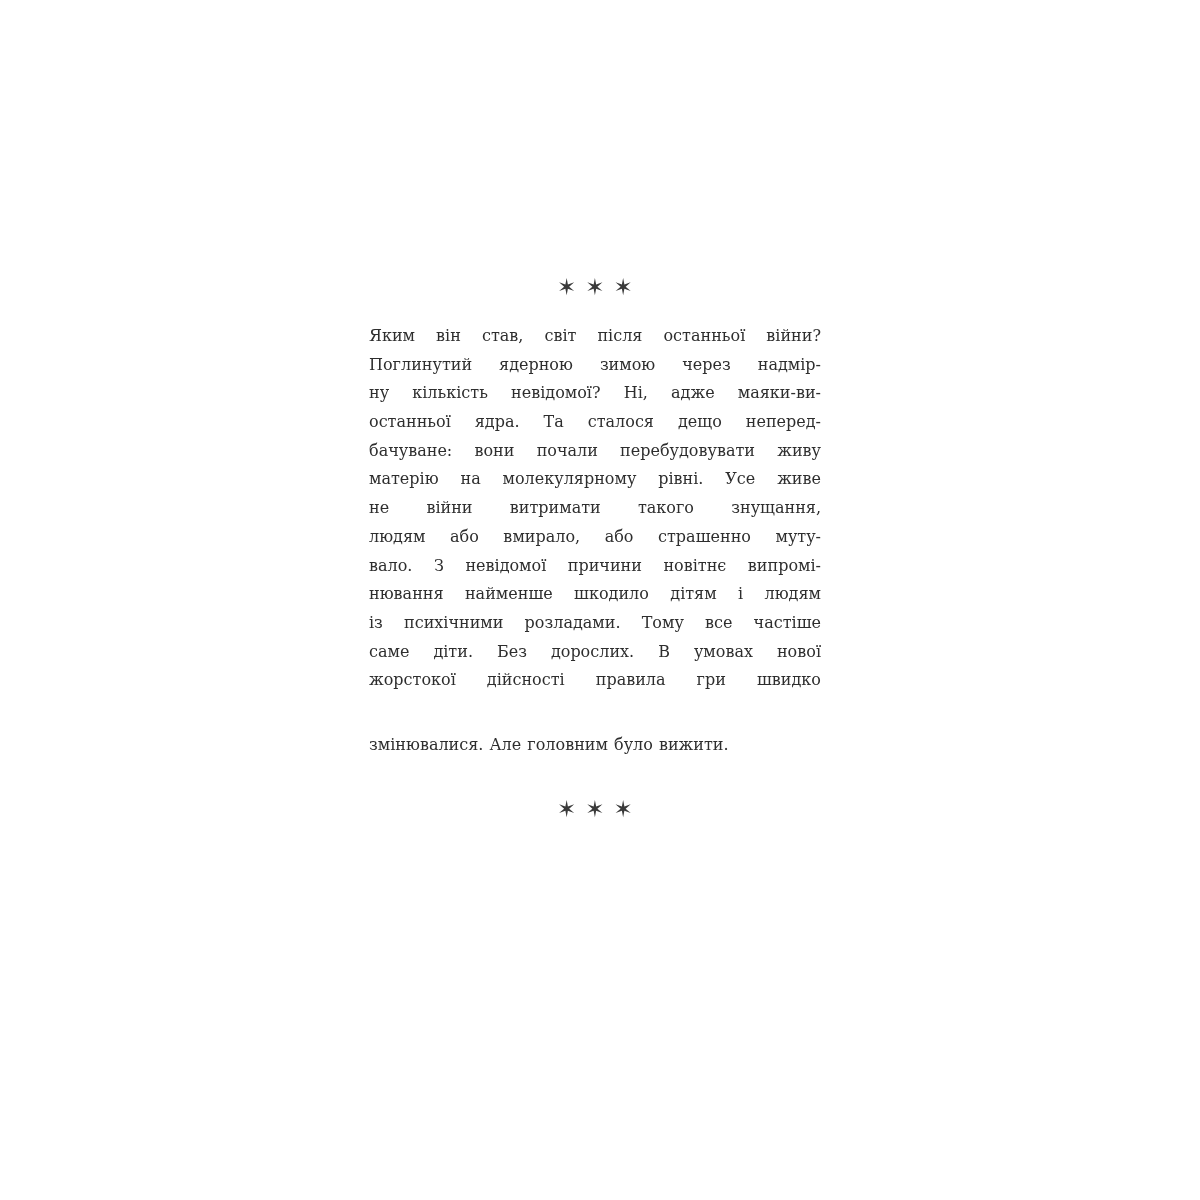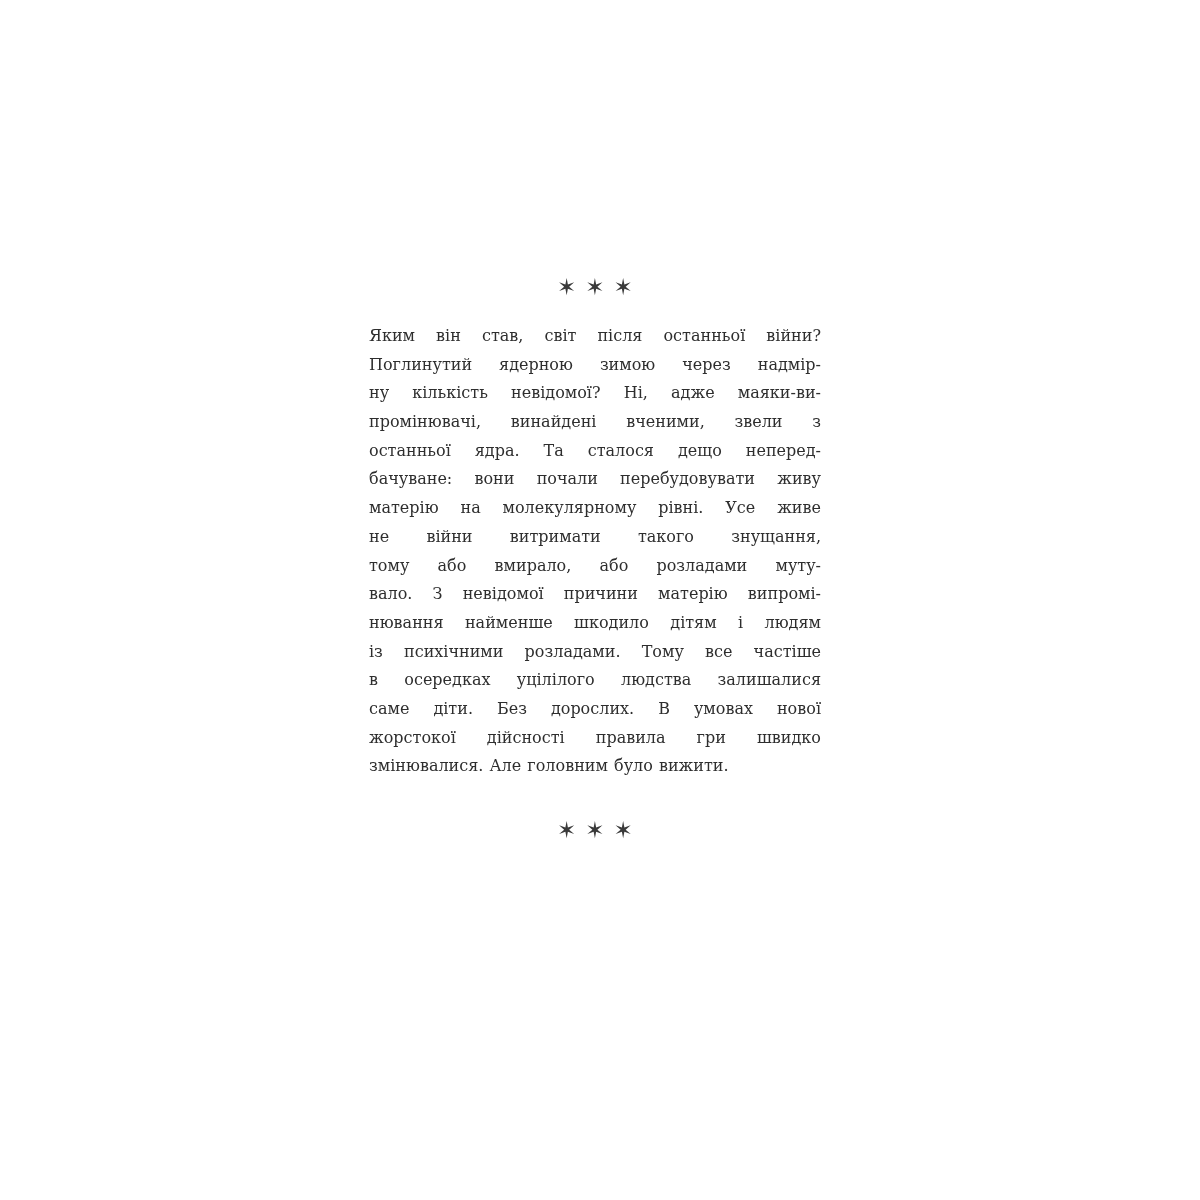--- a/index.html
+++ b/index.html
@@ -49,45 +49,44 @@
     height: 28.7px;
     line-height: 28.7px;
     text-align: justify;
     text-align-last: justify;
     -moz-text-align-last: justify;
     white-space: normal;
     word-spacing: 1px;
   }
   .line.last {
     text-align-last: left;
+    margin-top: 36px;
     -moz-text-align-last: left;
   }
 </style>
 </head>
 <body>
 
 <div class="page">
   <div class="content">
 
     <div class="separator top">✶✶✶</div>
 
     <div class="text-block">
       <div class="line">Яким він став, світ після останньої війни?</div>
       <div class="line">Поглинутий ядерною зимою через надмір-</div>
       <div class="line">ну кількість невідомої? Ні, адже маяки-ви-</div>
-      <div class="line">промінювачі, винайдені вченими, звели з</div>
       <div class="line">останньої ядра. Та сталося дещо неперед-</div>
       <div class="line">бачуване: вони почали перебудовувати живу</div>
       <div class="line">матерію на молекулярному рівні. Усе живе</div>
       <div class="line">не війни витримати такого знущання,</div>
-      <div class="line">тому або вмирало, або розладами муту-</div>
-      <div class="line">вало. З невідомої причини матерію випромі-</div>
+      <div class="line">людям або вмирало, або страшенно муту-</div>
+      <div class="line">вало. З невідомої причини новітнє випромі-</div>
       <div class="line">нювання найменше шкодило дітям і людям</div>
       <div class="line">із психічними розладами. Тому все частіше</div>
-      <div class="line">в осередках уцілілого людства залишалися</div>
       <div class="line">саме діти. Без дорослих. В умовах нової</div>
       <div class="line">жорстокої дійсності правила гри швидко</div>
       <div class="line last">змінювалися. Але головним було вижити.</div>
     </div>
 
     <div class="separator bottom">✶✶✶</div>
 
   </div>
 </div>
 

